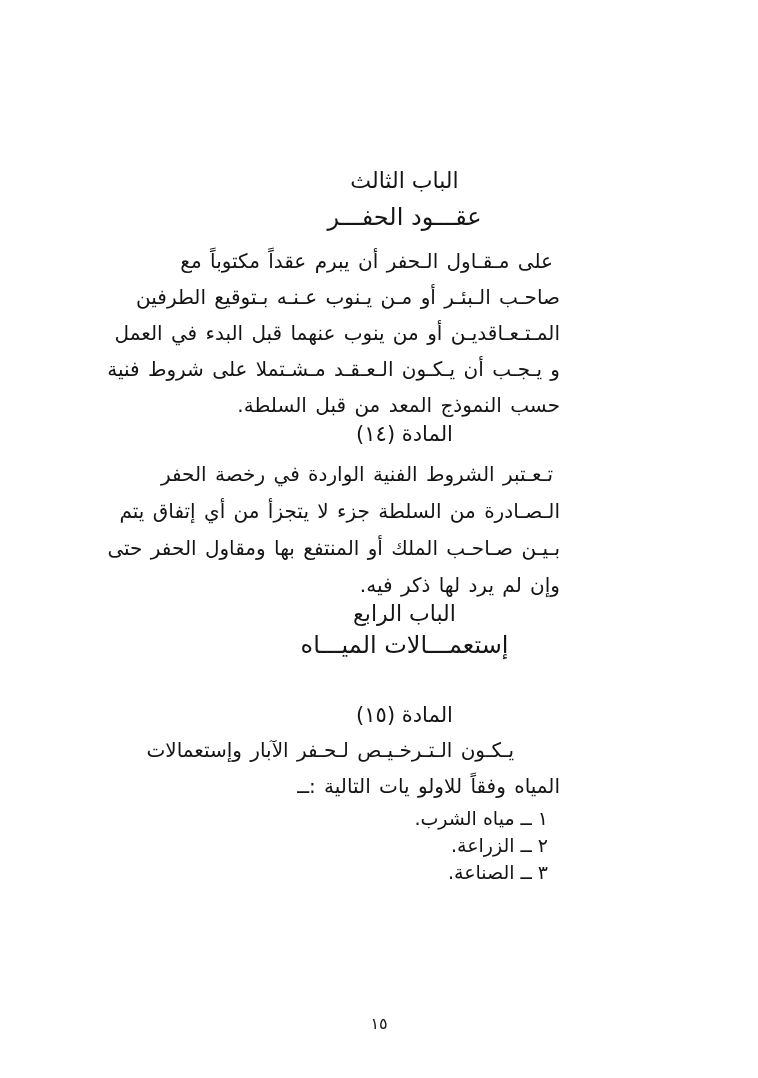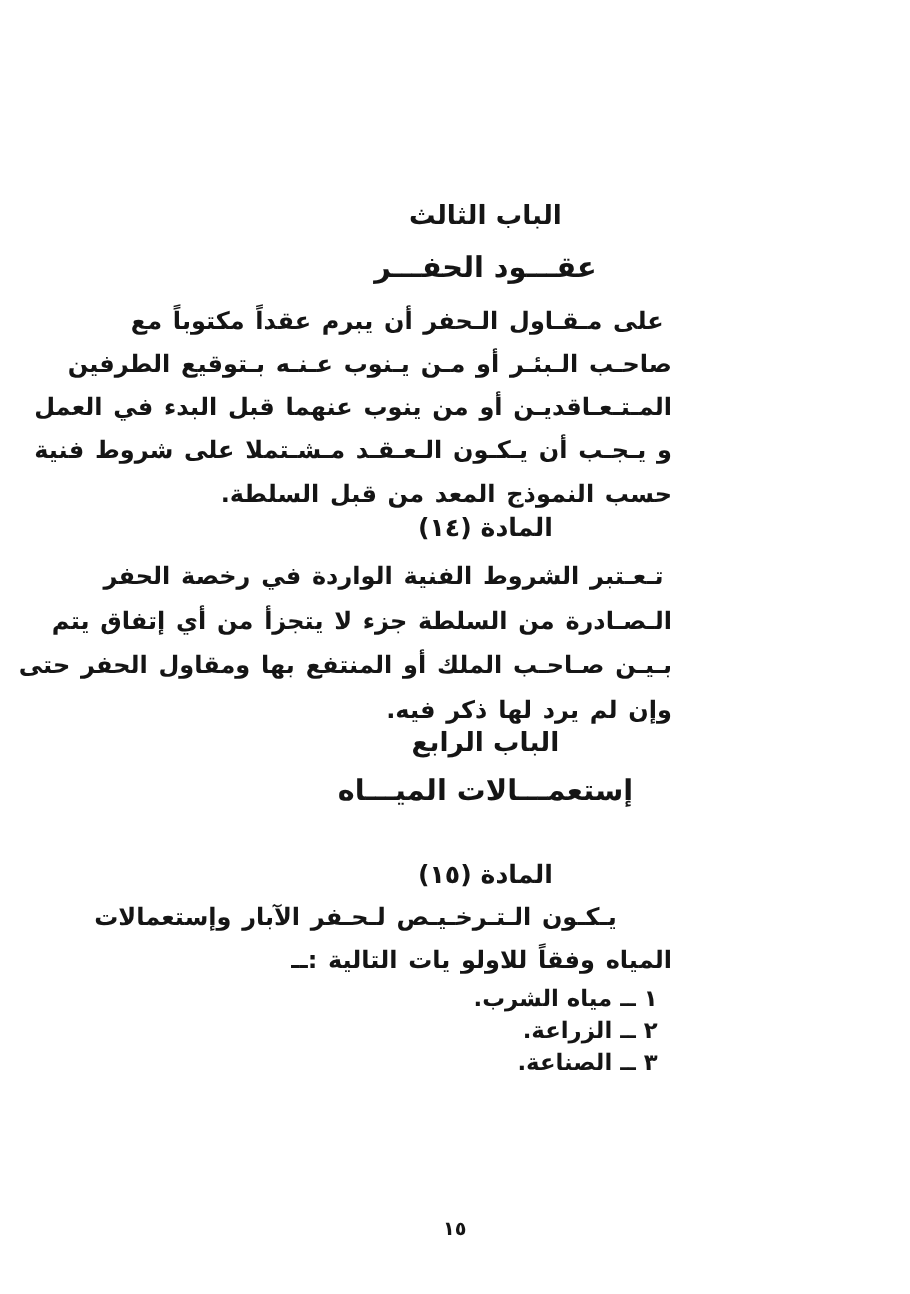--- a/index.html
+++ b/index.html
@@ -8,21 +8,21 @@
     background: #ffffff;
   }
   .page {
     position: relative;
     width: 758px;
     height: 1078px;
     background: #ffffff;
     overflow: hidden;
     direction: rtl;
     font-family: "DejaVu Sans", sans-serif;
-    font-weight: bold;
+    font-weight: normal;
     color: #151515;
   }
   .column {
     position: absolute;
     top: 0;
     right: 198px;
     width: 395px;
   }
   .chapter-title {
     font-size: 22px;
@@ -55,27 +55,27 @@
     line-height: 29px;
     text-align: right;
     white-space: nowrap;
     word-spacing: 2px;
     margin-top: 7px;
   }
   .para-14 .line { line-height: 30px; }
   .indent-sm { padding-right: 7px; }
   .indent-lg { padding-right: 46px; }
   .mt-c3-title   { margin-top: 167px; }
-  .mt-c3-sub     { margin-top: 11px; }
+  .mt-c3-sub     { margin-top: 5px; }
   .mt-art13      { margin-top: 22px; }
   .mt-p13        { margin-top: 13px; }
   .mt-art14      { }
   .mt-p14        { margin-top: 11px; }
   .mt-c4-title   { }
-  .mt-c4-sub     { margin-top: 8px; }
+  .mt-c4-sub     { margin-top: 0; }
   .mt-art15      { margin-top: 39px; }
   .mt-p15        { margin-top: 0px; }
   .priority-list {
     margin-top: 4px;
     font-size: 19px;
   }
   .priority-list .list-line {
     line-height: 27px;
     text-align: right;
     padding-right: 12px;

